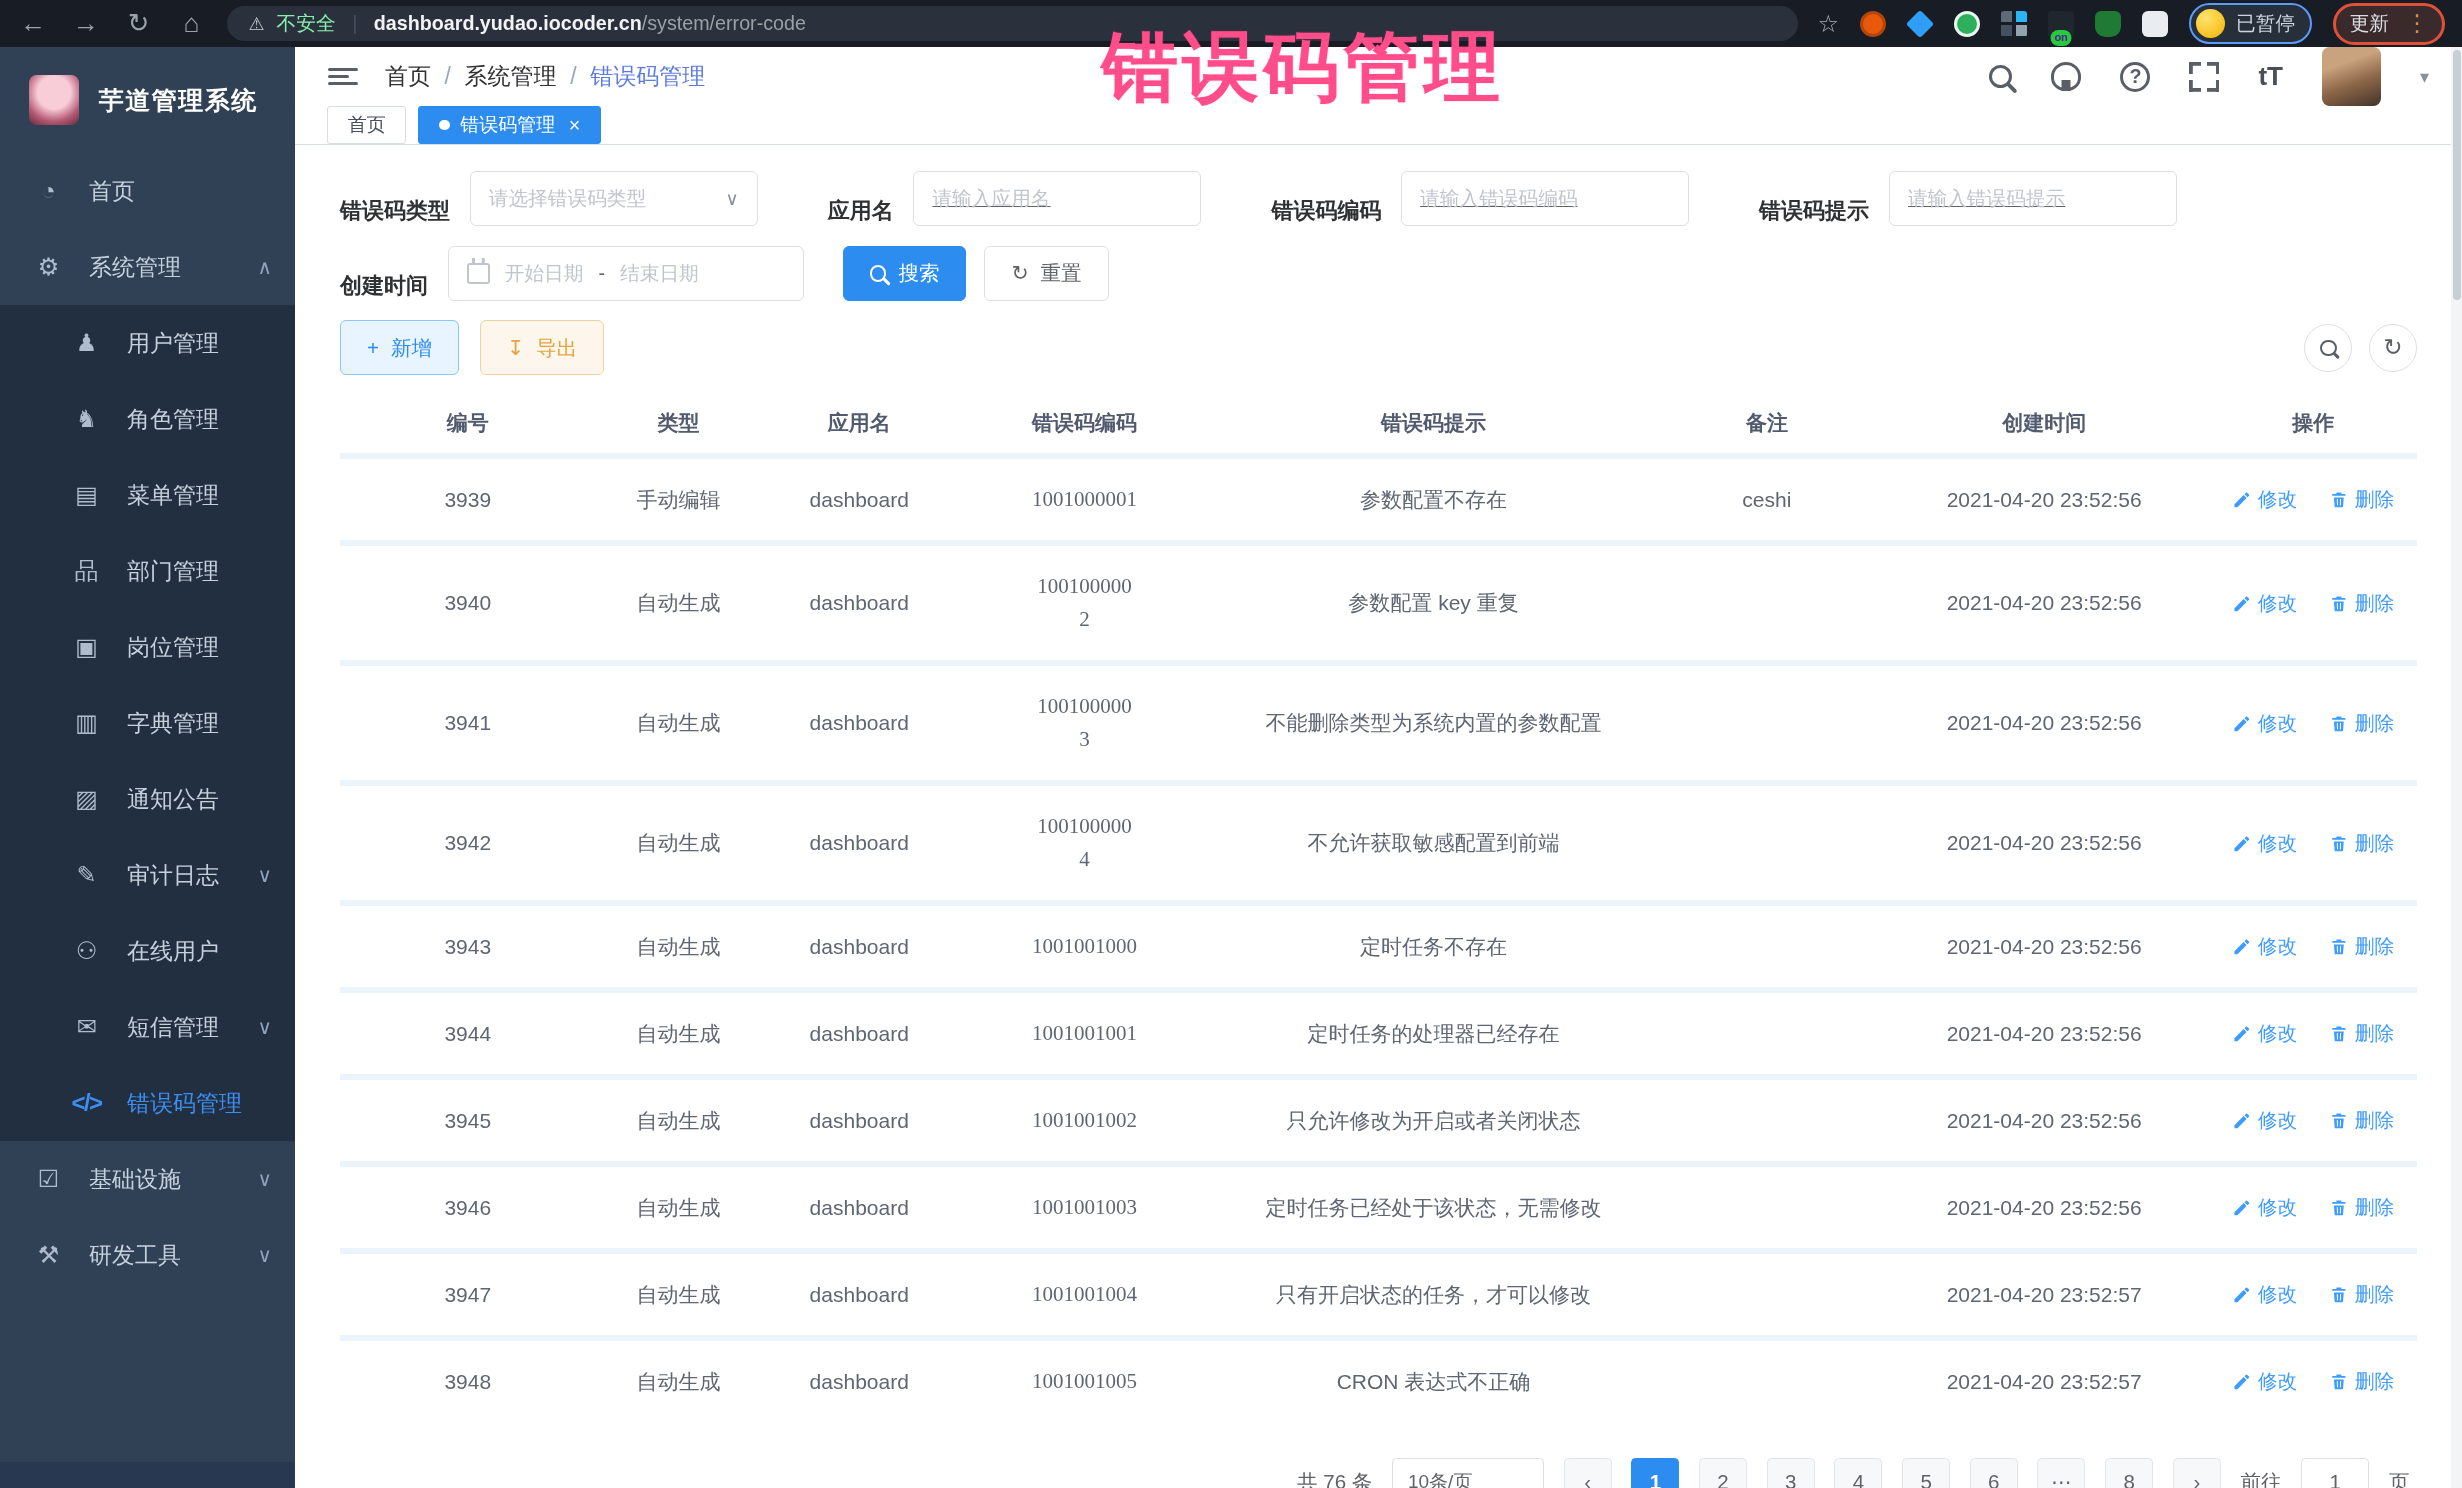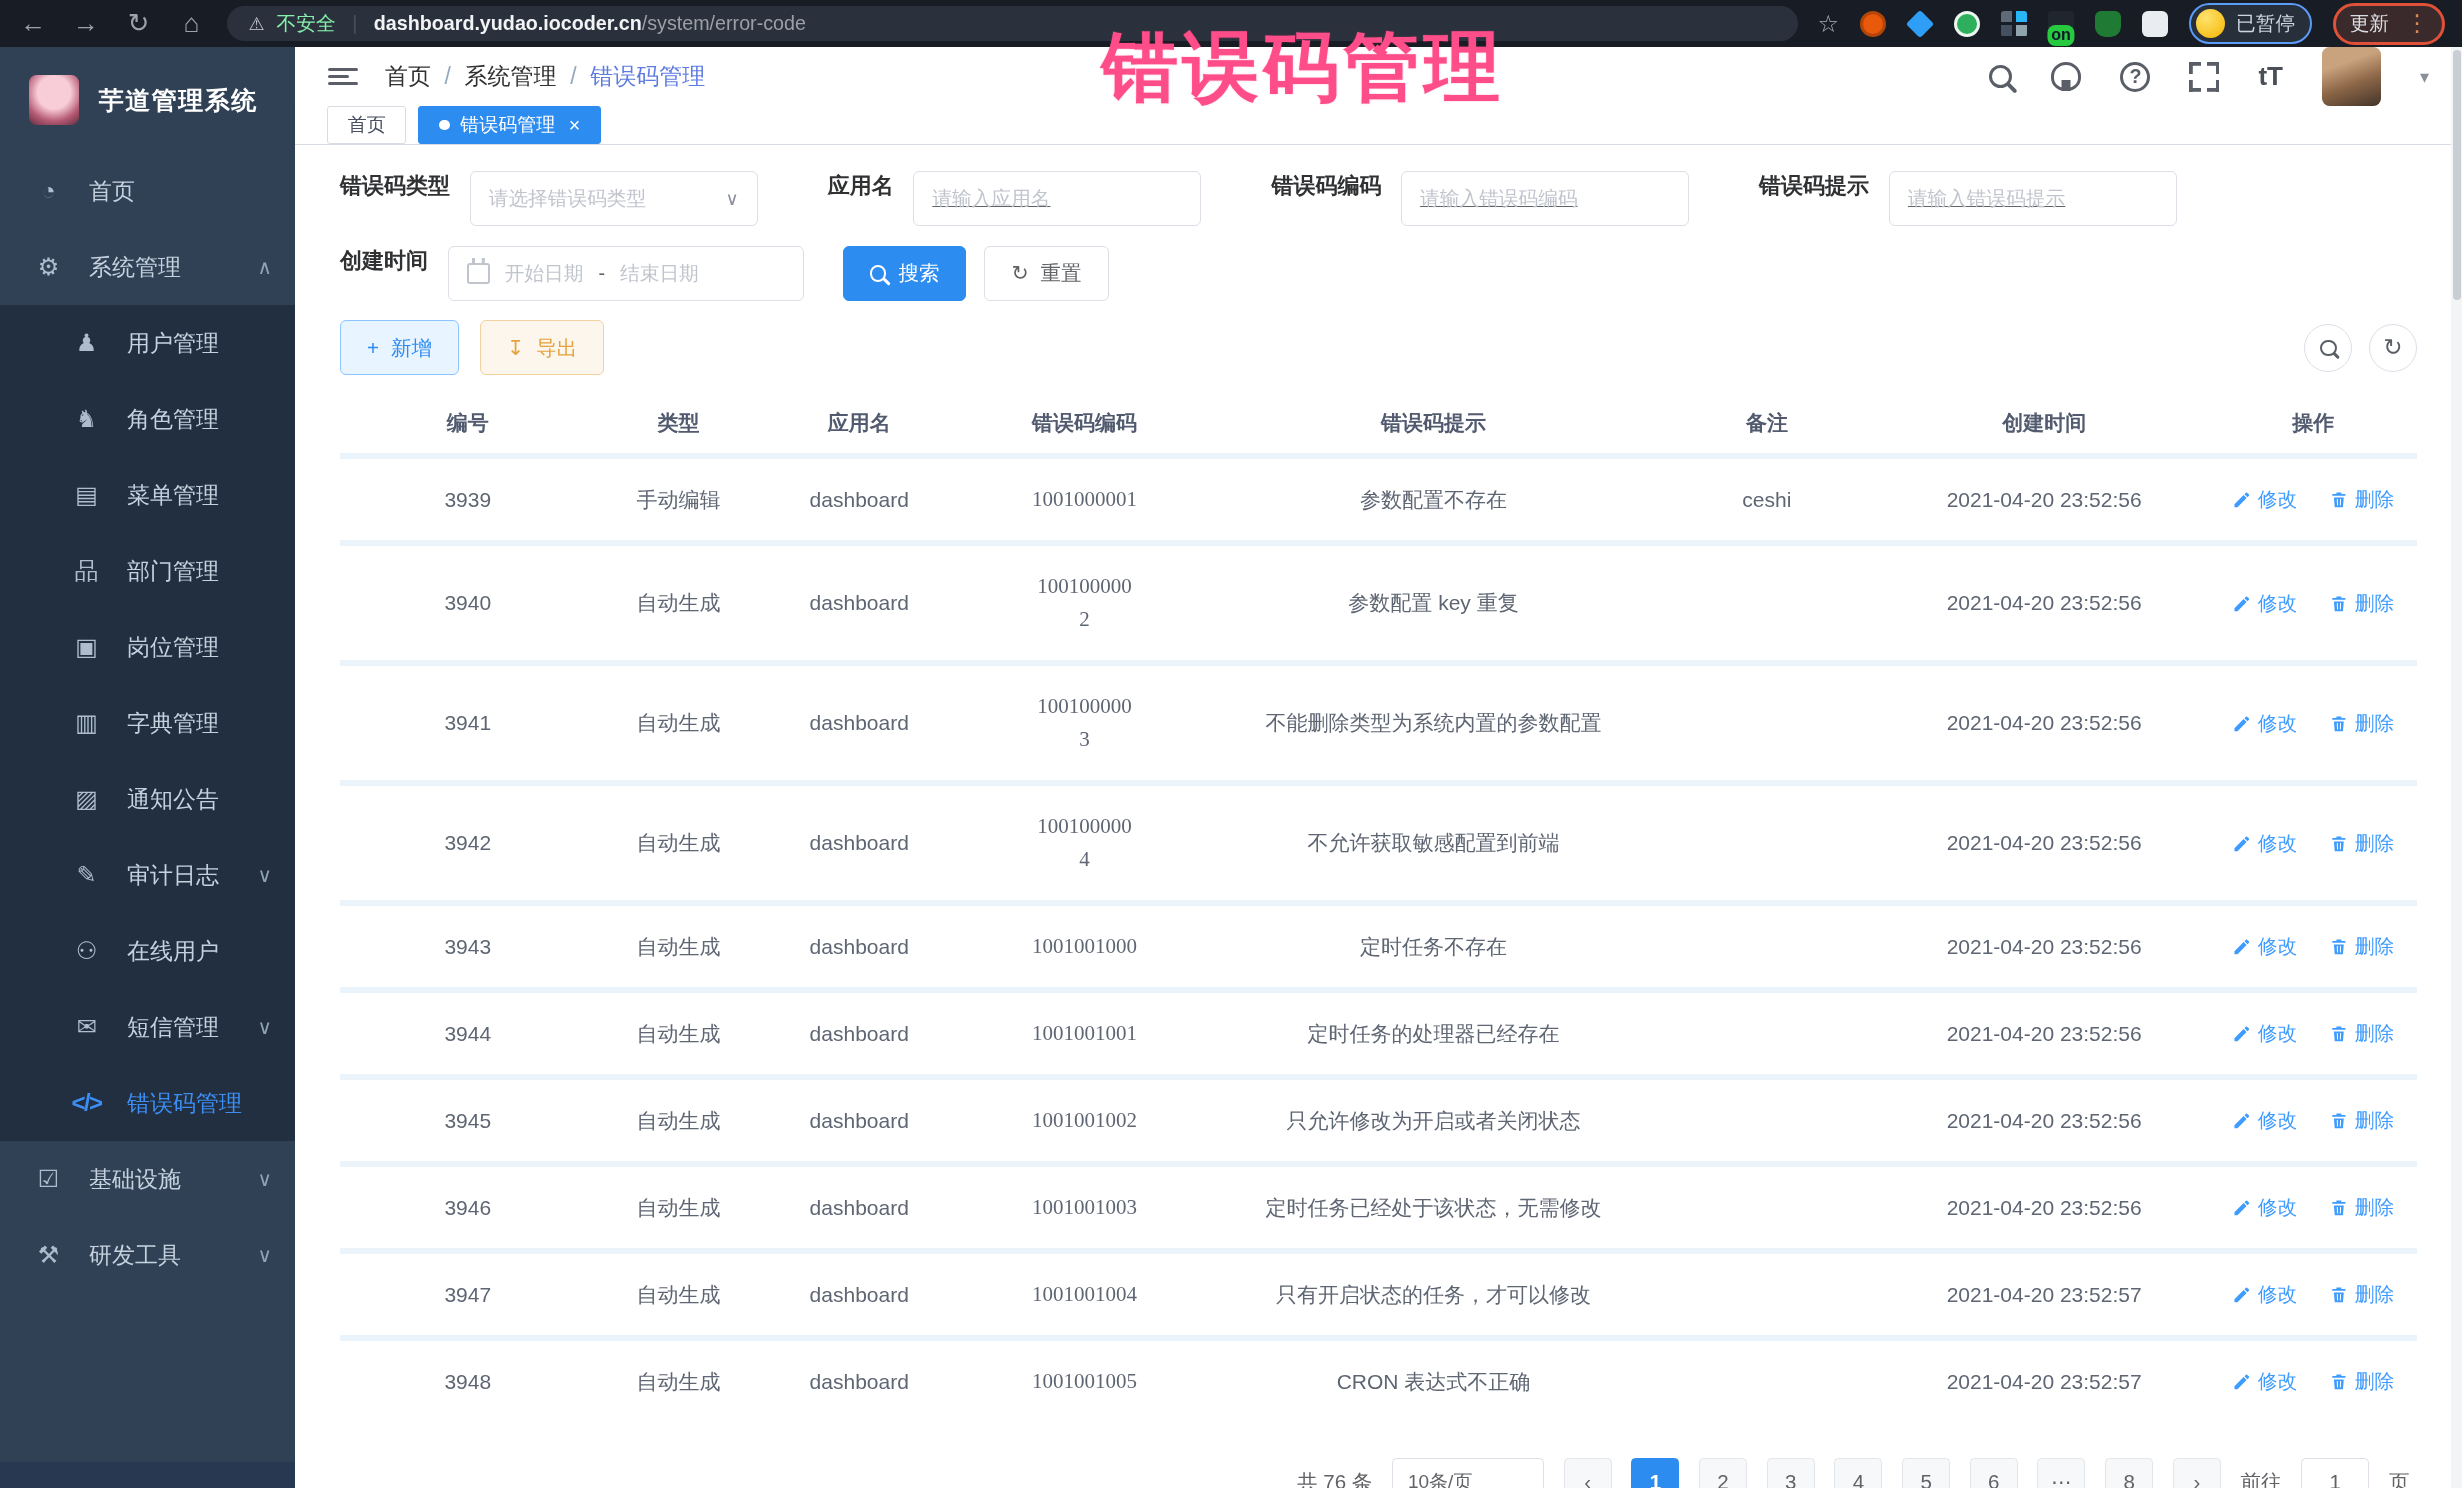--- a/index.html
+++ b/index.html
@@ -22,21 +22,21 @@
   .ext.orange { background:#e8590c; border:3px solid #b34508; }
   .ext.gem { background:transparent; }
   .ext.gem::before { content:""; position:absolute; inset:3px; background:#2e9ef7; transform:rotate(45deg); border-radius:3px; }
   .ext.green { background:#2eaf5d; border:3px solid #e9f7ee; }
   .ext.grid { border-radius:3px; background:
       linear-gradient(#5f6a78,#5f6a78) 0 0/11.4px 11.4px no-repeat,
       linear-gradient(#29b6f6,#29b6f6) 100% 0/11.4px 11.4px no-repeat,
       linear-gradient(#455160,#455160) 0 100%/11.4px 11.4px no-repeat,
       linear-gradient(#90a4ae,#90a4ae) 100% 100%/11.4px 11.4px no-repeat; }
   .ext.dark { border-radius:3px; background:#20262e; }
-  .on-badge { position:absolute; bottom:-9px; left:50%; transform:translateX(-50%); background:#27c93f; color:#0f172a; font-size:16px; line-height:1; padding:2.3px 3.8px; border-radius:8px; font-weight:bold; }
+  .on-badge { position:absolute; bottom:-9px; left:50%; transform:translateX(-50%); background:#27c93f; color:#4c1d95; font-size:11px; line-height:1; padding:2.3px 3.8px; border-radius:8px; font-weight:bold; }
   .ext.key { background:#1f7a33; border-radius:6px 6px 10.6px 10.6px; }
   .ext.puzzle { background:#e9edf1; border-radius:6px; }
   .paused-pill { display:flex; align-items:center; gap:10.6px; border:2.3px solid #5b9cf8; border-radius:23px; background:#272f3a; padding:3.8px 15px 3.8px 5.3px; }
   .emoji-face { width:29px; height:29px; border-radius:50%; background:radial-gradient(circle at 35% 30%, #ffe36e, #f4b400); }
   .paused-txt { color:#cdd5df; font-size:19.7px; }
   .update-pill { display:flex; align-items:center; gap:16.7px; border:3px solid #df5138; border-radius:24px; background:#3a2a2b; padding:4.5px 13.6px; }
   .update-txt { color:#d9dde2; font-size:19.7px; }
   .dots { color:#e08b4e; font-size:23px; }
 
   
@@ -91,21 +91,21 @@
   
   .tags-bar { height:50px; background:#fff; border-bottom:0.8px solid #d8dce5; box-shadow:0 1.5px 4.5px rgba(0,0,0,.04); display:flex; align-items:center; gap:12px; padding:0 32px; }
   .tag { height:38px; display:flex; align-items:center; gap:10.6px; border:0.8px solid #d8dce5; background:#fff; color:#495060; font-size:19px; padding:0 19.7px; border-radius:3px; }
   .tag.active { background:#2d8cf0; border-color:#2d8cf0; color:#fff; }
   .tag .dot { width:10.6px; height:10.6px; border-radius:50%; background:#fff; }
   .tag .x { font-size:19.7px; margin-left:3px; }
 
   
   .content { flex:1 1 auto; background:#fff; padding:26px 45px 0 45px; min-width:0; }
   .frow { display:flex; align-items:center; margin-bottom:19.7px; }
-  .fgroup { display:flex; align-items:flex-start; margin-right:70px; }
+  .fgroup { display:flex; align-items:flex-end; margin-right:70px; }
   .flabel { font-size:22px; font-weight:700; color:#303133; margin-right:19.7px; white-space:nowrap; }
   .ctrl { height:55px; border:0.8px solid #dcdfe6; border-radius:6px; background:#fff; display:flex; align-items:center; padding:16px 18px; font-size:19.7px; color:#c0c4cc; }
   .ctrl input { border:none; outline:none; font-size:19.7px; color:#606266; width:100%; font-family:inherit;text-decoration:underline; }
   .ctrl input::placeholder { color:#c0c4cc; }
   .sel { width:288px; justify-content:space-between; }
   .txt { width:288px; }
   .drange { width:356px; gap:15px; }
   .cal { width:23px; height:21px; border:2.3px solid #c0c4cc; border-radius:3px; position:relative; flex:0 0 auto; }
   .cal::before { content:""; position:absolute; top:-6.8px; left:3px; width:3px; height:7.6px; background:#c0c4cc; box-shadow:9.8px 0 #c0c4cc; }
   .btn { height:55px; border-radius:6px; display:inline-flex; align-items:center; gap:12px; font-size:20.5px; padding:0 26px; border:0.8px solid #dcdfe6; background:#fff; color:#606266; }

